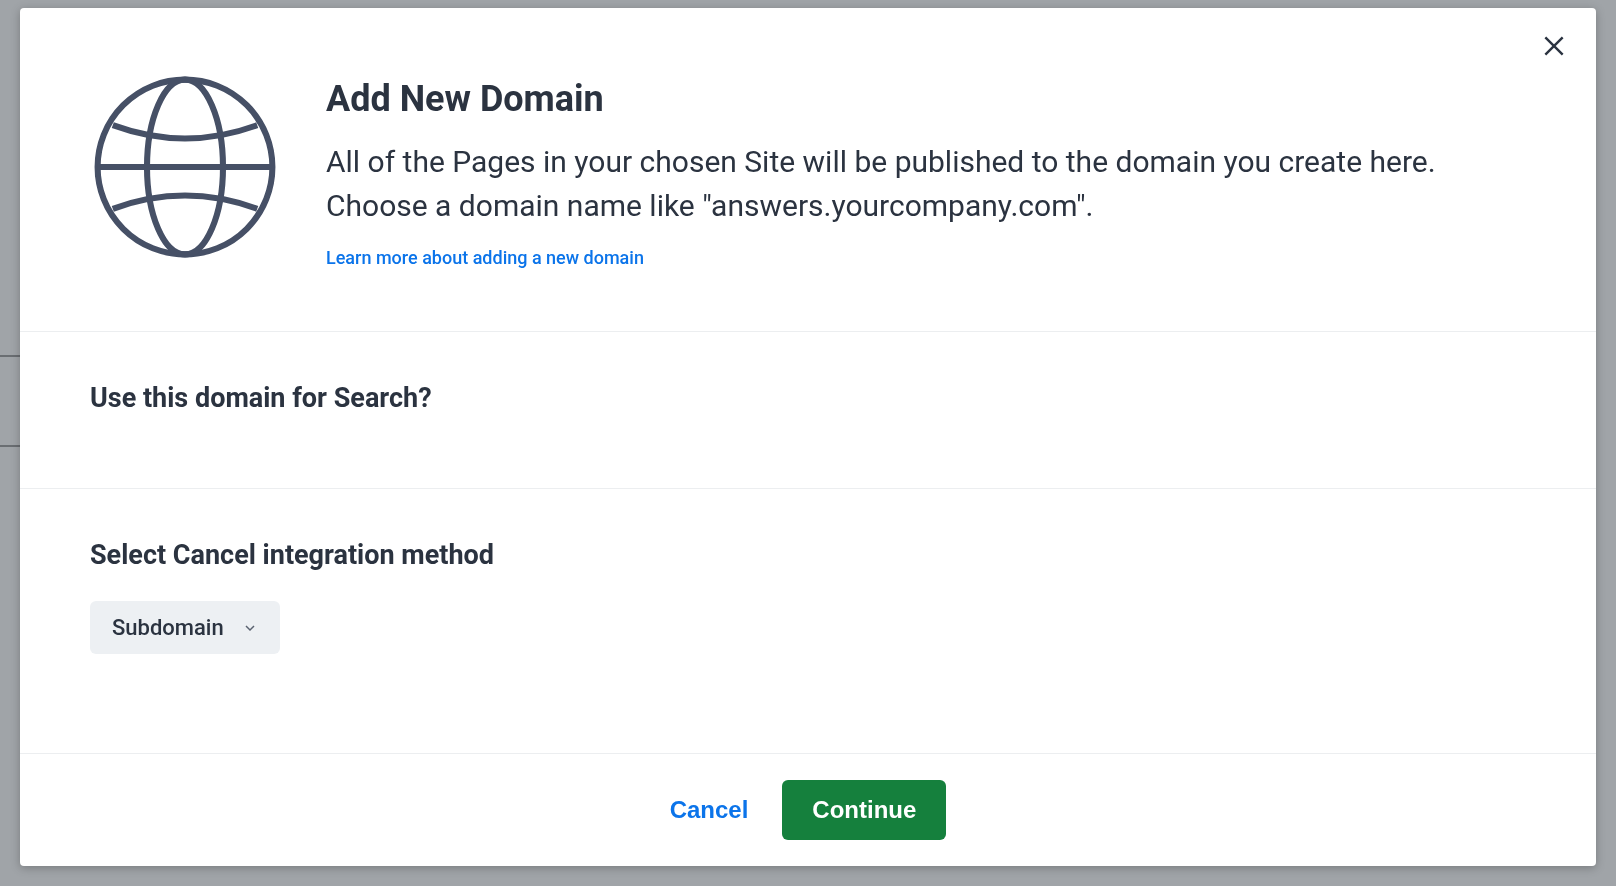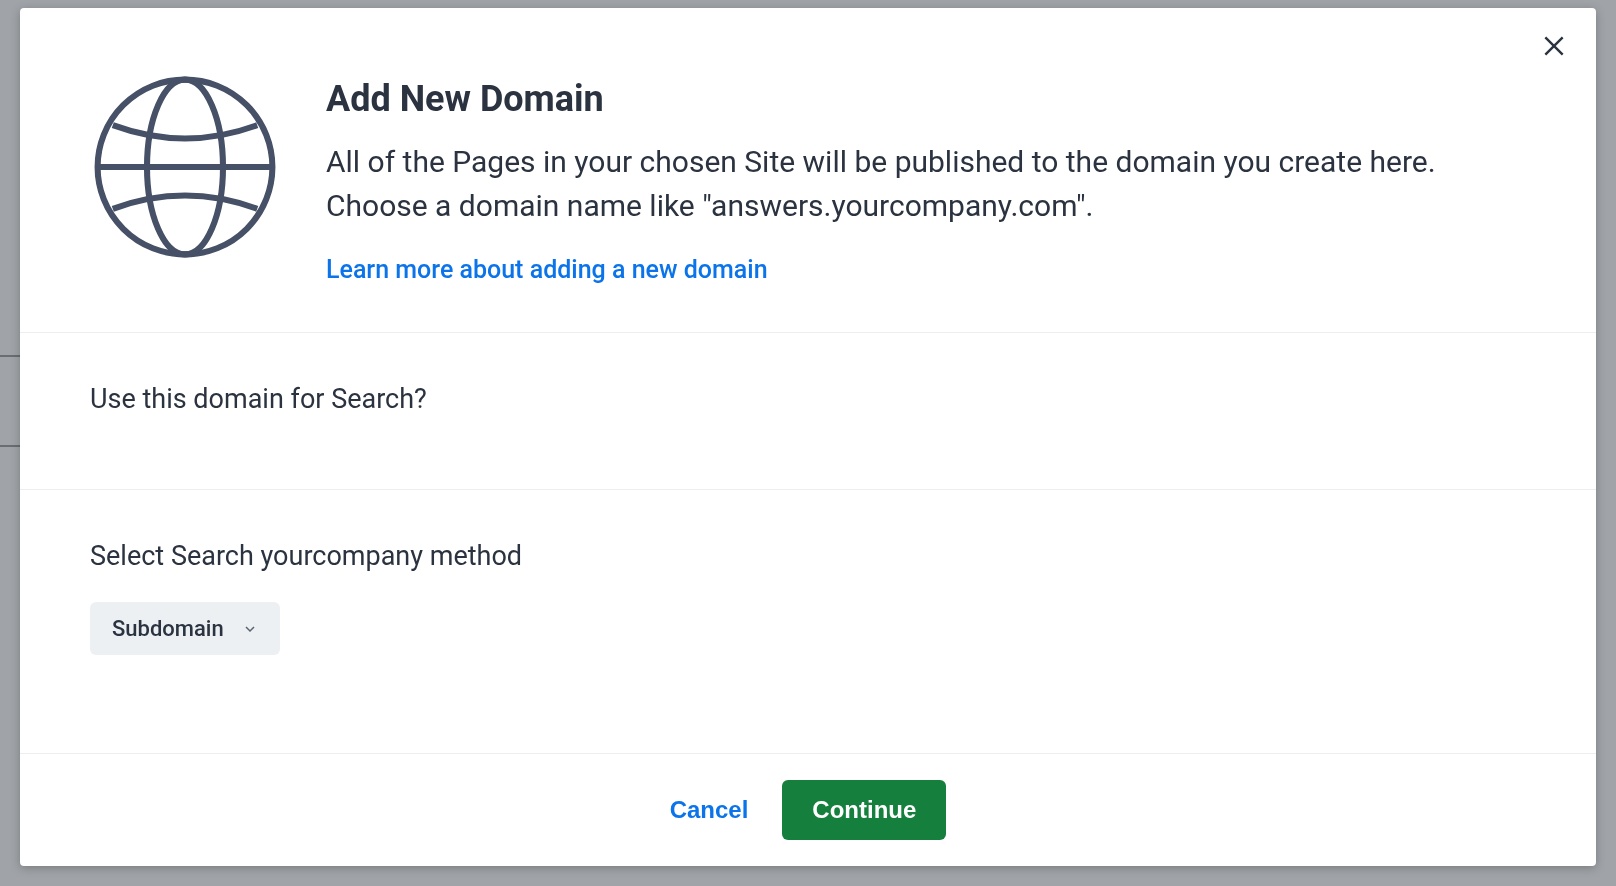--- a/index.html
+++ b/index.html
@@ -47,21 +47,21 @@
       height: 32px;
       cursor: pointer;
       display: flex;
       align-items: center;
       justify-content: center;
     }
     .close-btn svg { width: 26px; height: 26px; stroke: #2b3340; stroke-width: 2.2; }
     .header-section {
       display: flex;
       align-items: flex-start;
-      padding: 60px 70px 48px 70px;
+      padding: 60px 70px 63px 70px;
       border-bottom: 1px solid #eceef0;
       justify-content: space-between;
     }
     .globe-icon {
       width: 190px;
       height: 190px;
       flex-shrink: 0;
       margin-right: 46px;
       margin-top: 4px;
     }
@@ -81,35 +81,34 @@
     }
     .modal-description {
       font-size: 30px;
       font-weight: 400;
       color: #2b3340;
       line-height: 1.45;
       margin-bottom: 20px;
       max-width: 1150px;
     }
     .learn-more-link {
-      font-size: 25px;
+      font-size: 18px;
       font-weight: 500;
       color: #0b74ea;
       text-decoration: none;
       cursor: pointer;
       display: inline-block;
-      margin-top: 8px;
     }
     .form-section {
       padding: 50px 70px 46px 70px;
       border-bottom: 1px solid #eceef0;
     }
     .form-label {
       font-size: 27px;
-      font-weight: 400;
+      font-weight: 700;
       color: #2b3340;
       margin-bottom: 28px;
     }
     .radio-group {
       display: flex;
       align-items: center;
       gap: 40px;
     }
     .radio-option {
       display: flex;
@@ -221,21 +220,21 @@
       <p class="modal-description">All of the Pages in your chosen Site will be published to the domain you create here. Choose a domain name like "answers.yourcompany.com".</p>
       <a class="learn-more-link">Learn more about adding a new domain</a>
     </div>
   </div>
 
   <div class="form-section">
     <div class="form-label">Use this domain for Search?</div>
   </div>
 
   <div class="select-section">
-    <div class="form-label">Select Search yourcompany method</div>
+    <div class="form-label">Select Cancel integration method</div>
     <div class="dropdown">
       <span class="dropdown-label">Subdomain</span>
       <svg viewBox="0 0 24 24">
           <polyline points="6 9 12 15 18 9"></polyline>
         </svg>
     </div>
   </div>
 
   <div class="footer">
     <button class="cancel-btn">Cancel</button>

